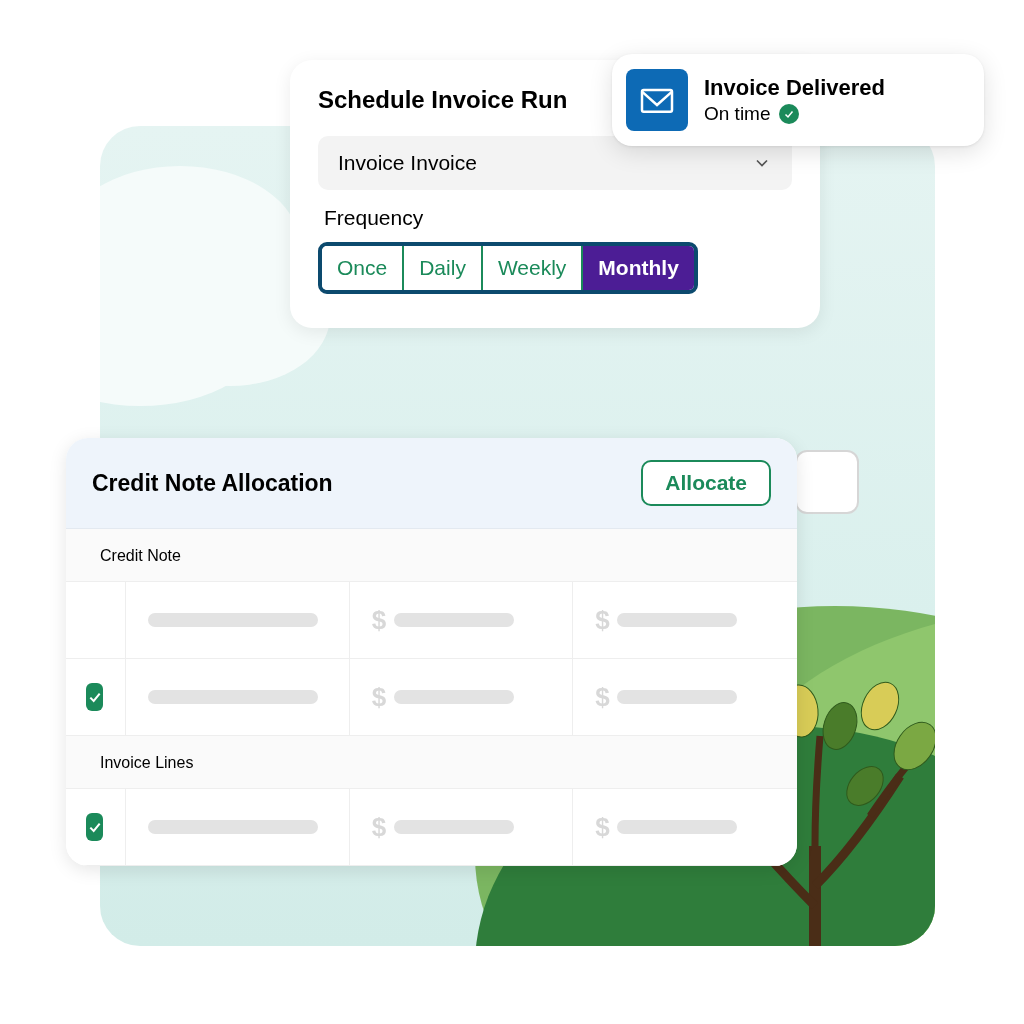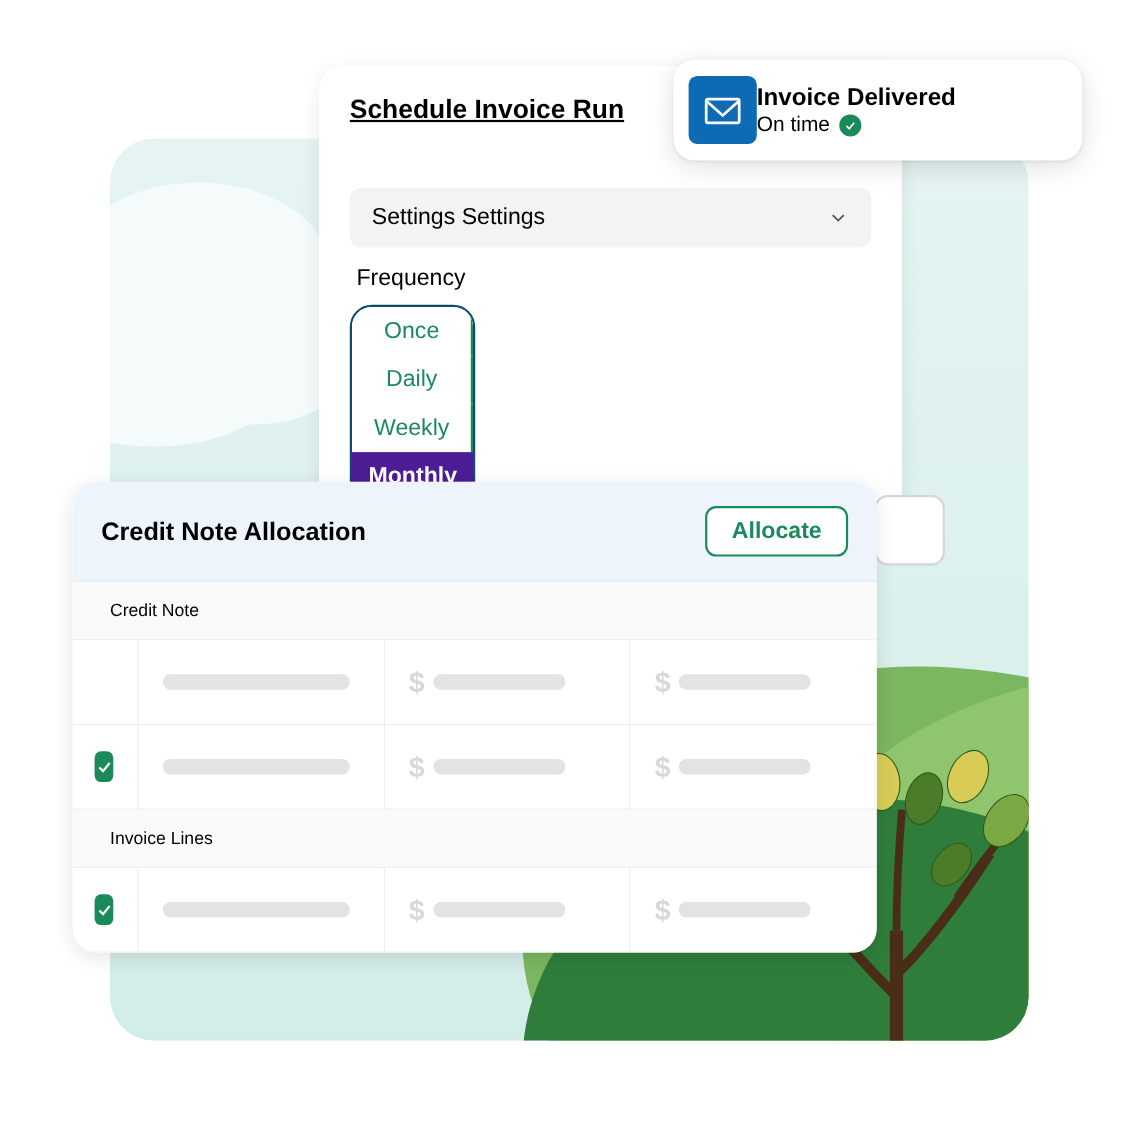--- a/index.html
+++ b/index.html
@@ -65,22 +65,21 @@
     width: 530px;
     background: #fff;
     border-radius: 22px;
     box-shadow: 0 4px 18px rgba(0,0,0,.08);
     padding: 26px 28px 34px 28px;
     box-sizing: border-box;
   }
   .schedule-panel .title {
     font-size: 24px;
     font-weight: 700;
-    margin-bottom: 57px;
-    text-decoration: underline;
+    margin-bottom: 22px;
   }
   .collapse-row {
     background: #f3f3f3;
     border-radius: 10px;
     height: 54px;
     display: flex;
     align-items: center;
     justify-content: space-between;
     padding: 0 20px;
     margin-bottom: 16px;
@@ -89,24 +88,23 @@
   }
   .chev { width: 20px; height: 20px; }
   .chev svg { width: 20px; height: 20px; stroke: #555; stroke-width: 2; fill: none; }
 
   .freq-label {
     font-size: 21px;
     margin: 10px 0 12px 6px;
   }
   .seg {
     display: inline-flex;
-    border: 2px solid #0c4a6e;
-    border-radius: 20px;
+    border: 4px solid #0c4a6e;
+    border-radius: 9px;
     overflow: hidden;
-    flex-direction: column;
   }
   .seg button {
     border: none;
     background: #fff;
     color: #1b8a5a;
     font-size: 21px;
     font-weight: 500;
     padding: 10px 15px;
     cursor: pointer;
     border-right: 2px solid #1b8a5a;
@@ -133,20 +131,21 @@
     top: 54px;
     width: 372px;
     height: 92px;
     background: #fff;
     border-radius: 20px;
     box-shadow: 0 6px 24px rgba(0,0,0,.12), 0 1px 3px rgba(0,0,0,.08);
     display: flex;
     align-items: center;
     padding: 0 20px 0 14px;
     box-sizing: border-box;
+    gap: 16px;
   }
   .toast .iconbox {
     width: 62px;
     height: 62px;
     background: #0d6ab5;
     border-radius: 8px;
     display: flex;
     align-items: center;
     justify-content: center;
     flex: none;
@@ -265,21 +264,21 @@
       <ellipse class="leaf l2" cx="100" cy="140" rx="15" ry="22" transform="rotate(-40 100 140)"></ellipse>
       <ellipse class="leaf" cx="200" cy="130" rx="15" ry="22" transform="rotate(40 200 130)"></ellipse>
     </svg>
   </div>
 
   <div class="schedule-panel">
     <div class="title">Schedule Invoice Run</div>
 
 
     <div class="collapse-row">
-      <span>Settings Settings</span>
+      <span>Invoice Invoice</span>
       <span class="chev">
         <svg viewBox="0 0 24 24">
             <polyline points="6 9 12 15 18 9"></polyline>
           </svg>
       </span>
     </div>
 
     <div class="freq-label">Frequency</div>
     <div class="seg">
       <button>Once</button>

